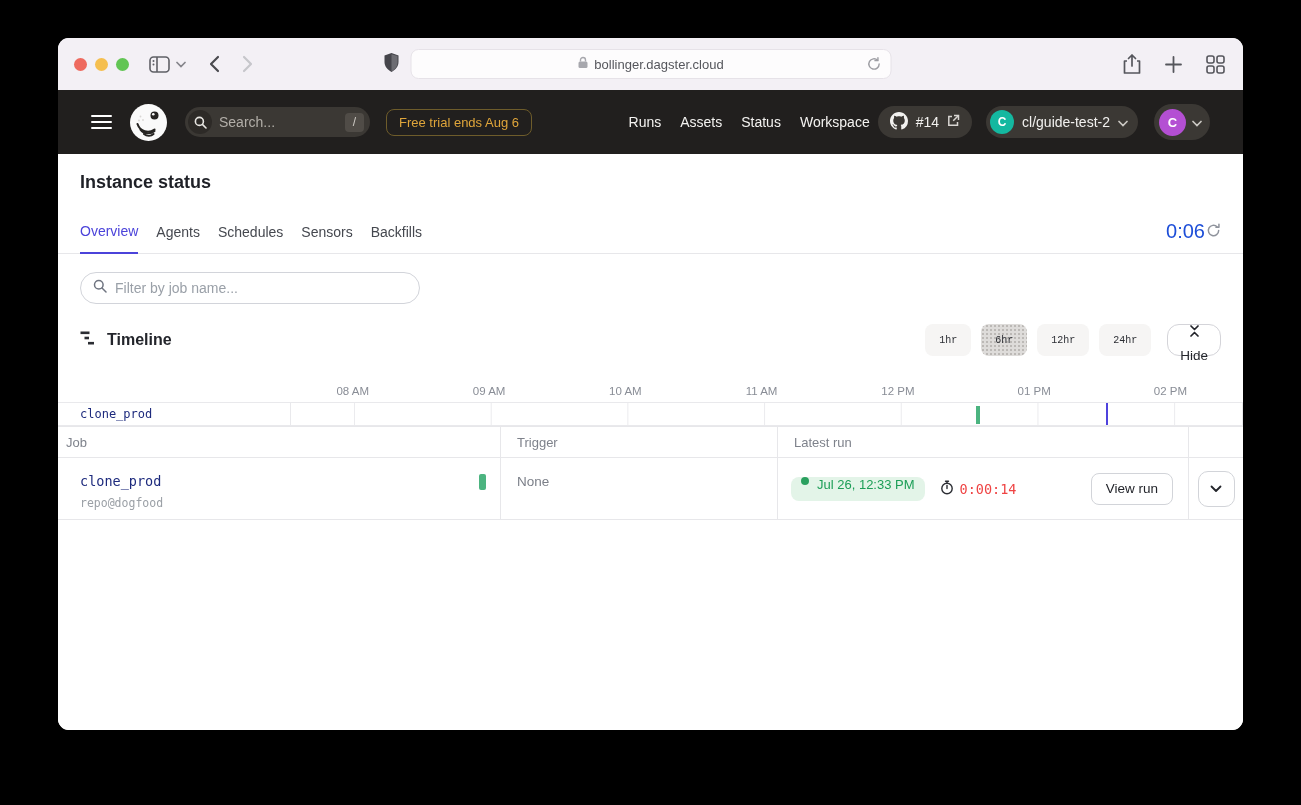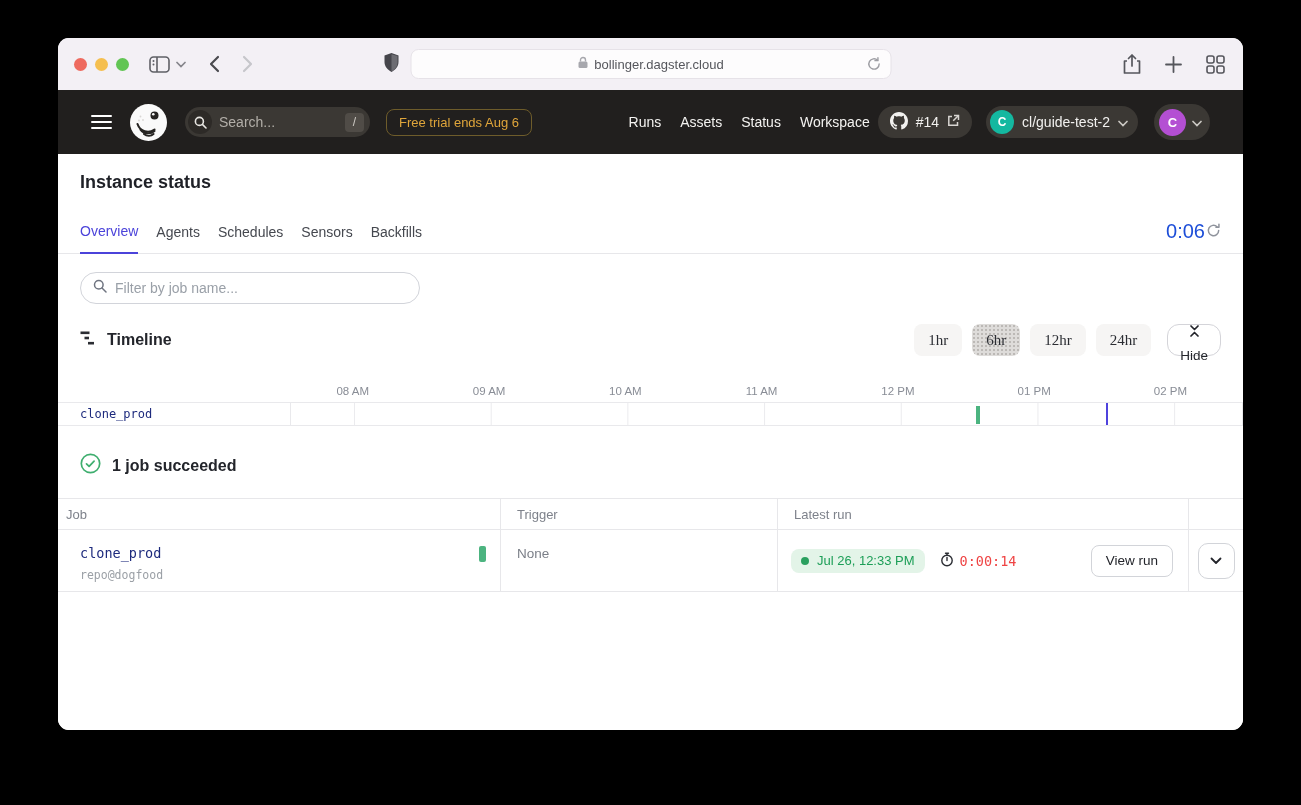--- a/index.html
+++ b/index.html
@@ -76,21 +76,21 @@
   .filter-input { width:340px; height:32px; border:1px solid #d2d4da; border-radius:16px;
                   display:flex; align-items:center; gap:8px; padding:8px 12px; }
   .filter-input input { flex:1; min-width:0; border:none; outline:none; font-size:14px;
                         color:#21232b; font-family:"Liberation Sans",sans-serif; }
   .filter-input input::placeholder { color:#9aa0a8; }
 
   .timeline-header { display:flex; align-items:center; padding:20px 22px 0; }
   .tl-title { display:flex; align-items:center; gap:11px; font-size:16px; font-weight:700; color:#23252b; }
   .ranges { margin-left:auto; display:flex; align-items:center; gap:10px; }
   .range-btn { height:32px; padding:0 14px; border-radius:8px; border:none; background:#f6f5f4;
-               font-size:15px; color:#2b2d33; font-family:Liberation Serif, serif;text-align:right; }
+               font-size:10px; color:#2b2d33; font-family:Liberation Mono, monospace;text-align:right; }
   .range-btn.selected { background-color:#dedcda;
       background-image:radial-gradient(#bcb9b6 0.8px, transparent 0.9px); background-size:4px 4px; }
   .hide-btn { height:32px; padding:0 12px; border-radius:12px; background:#fff; margin-left:6px;
               border:1px solid #d4d4d9; display:flex; align-items:center; gap:8px;
               font-size:13.5px; color:#23252b; font-family:"Liberation Sans",sans-serif;flex-direction:column; }
 
   .axis { position:relative; height:17px; margin-left:232px; margin-top:29px; margin-right:3px; }
   .axis .tick { position:absolute; transform:translateX(-50%); font-size:11.5px; color:#898d96;
                 white-space:nowrap; font-family:Liberation Sans, sans-serif; }
   .grid-row { display:flex; height:24px; border-top:1px solid #e9e9ec; border-bottom:1px solid #e9e9ec; }
@@ -112,21 +112,21 @@
   .bl { border-left:1px solid #e7e7ea; }
   .pl22 { padding-left:8px; } .pl16 { padding-left:16px; }
   .row-cell { height:62px; }
   .job-cell { position:relative; padding:15px 0 0 22px; }
   .job-name { font-size:13.5px; color:#1d2a7d; font-family:"DejaVu Sans Mono",monospace; background:none; border:none; display:block; }
   .job-repo { font-size:11.5px; color:#9ba0a6; margin-top:7px; font-family:"DejaVu Sans Mono",monospace; }
   .job-indicator { position:absolute; right:14px; top:16px; width:7px; height:16px;
                    border-radius:2px; background:#4cb480; }
   .trigger-cell { padding-top:16px; font-size:13.5px; color:#7b7f88; }
   .latest-cell { display:flex; align-items:center; gap:15px; padding-left:13px; }
-  .run-pill { display:inline-flex; align-items:center; gap:8px; height:24px; padding:0 10px;
+  .run-pill { display:inline-flex; align-items:flex-start; gap:8px; height:24px; padding:0 10px;
               background:#e3f4e8; border-radius:8px; color:#1c9e57; font-size:13px; font-weight:500;
               border:none; }
   .run-dot { width:8px; height:8px; border-radius:50%; background:#2aa05f; }
   .duration { display:flex; align-items:center; gap:6px; font-size:13.5px; color:#ef4444;text-align:center; }
   .view-run { margin-left:auto; margin-right:15px; height:32px; padding:0 14px; background:#fff;
               border:1px solid #d2d4d9; border-radius:8px; font-size:13.5px; color:#23252b;
               font-weight:500; font-family:"Liberation Sans",sans-serif; }
   .actions-cell { display:grid; place-items:center; }
   .row-menu { width:37px; height:36px; border:1px solid #d2d4d9; border-radius:10px; background:#fff;
               display:grid; place-items:center; }
@@ -362,29 +362,20 @@
       <span class="tick" style="left:92.68%">02 PM</span>
     </div>
     <div class="grid-row">
       <div class="grid-label-col">clone_prod</div>
       <div class="grid-area">
         <span class="run-tick" style="left: 72.2%;"></span>
         <span class="now-line" style="left: 85.8%;"></span>
       </div>
     </div>
 
-    <div class="summary">
-      <span>
-        <svg width="21" height="21" viewBox="0 0 21 21">
-            <circle cx="10.5" cy="10.5" r="9.2" fill="none" stroke="#3fae6f" stroke-width="1.7"></circle>
-            <path d="M6.5 10.8l2.6 2.6 5-5.3" fill="none" stroke="#3fae6f" stroke-width="1.7" stroke-linecap="round" stroke-linejoin="round"></path>
-          </svg>
-      </span>
-      <span>1 job succeeded</span>
-    </div>
 
     <div class="jobs-table">
       <div class="cell head pl22">Job</div>
       <div class="cell head pl16 bl">Trigger</div>
       <div class="cell head pl16 bl">Latest run</div>
       <div class="cell head bl"></div>
 
       <div class="cell row-cell job-cell">
         <button class="job-name mono">clone_prod</button>
         <div class="job-repo">repo@dogfood</div>

